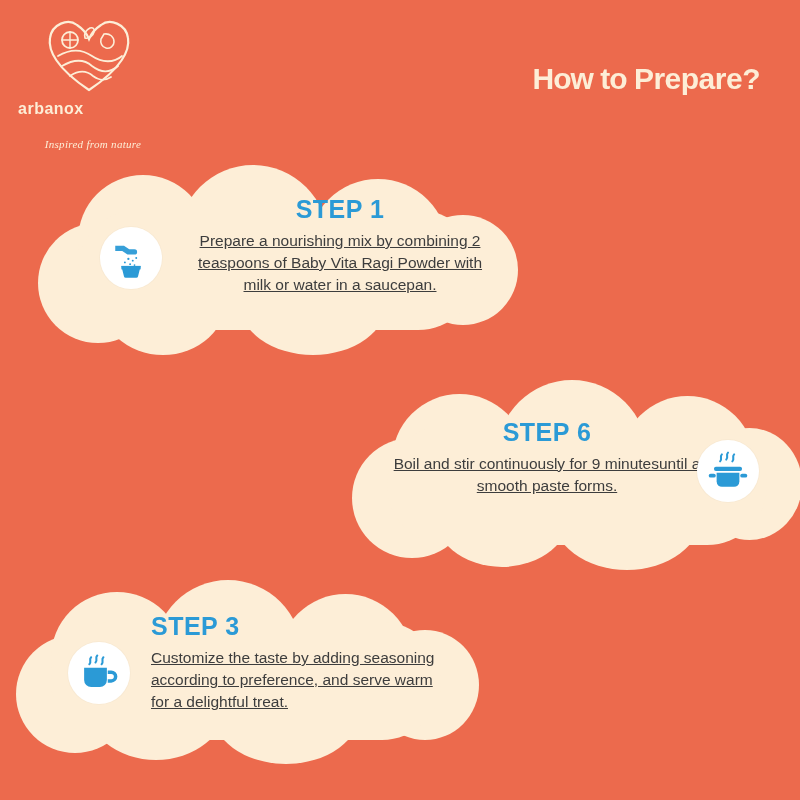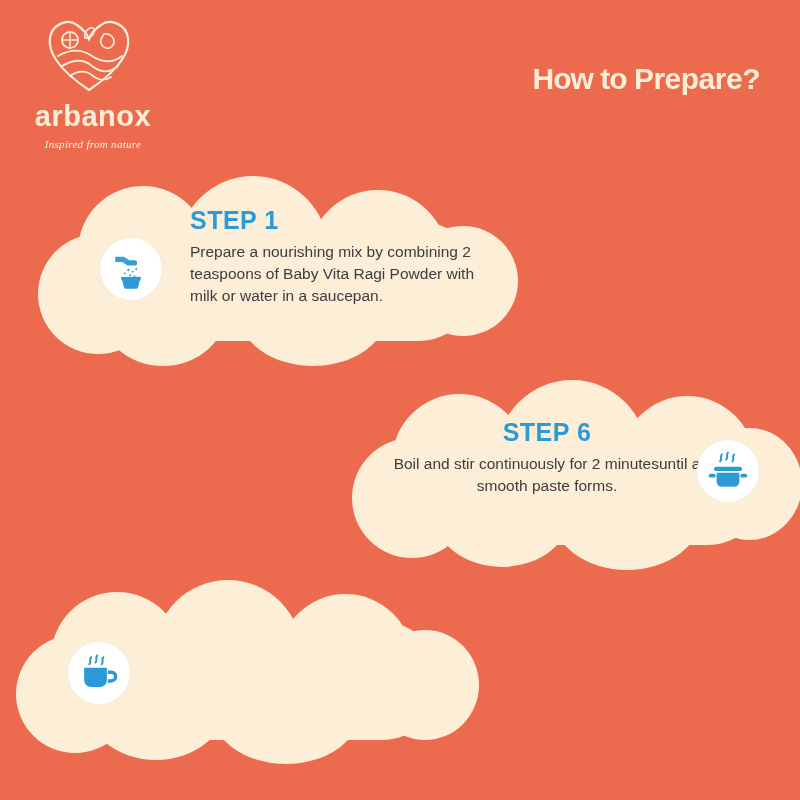--- a/index.html
+++ b/index.html
@@ -28,23 +28,23 @@
     left: 28px;
     top: 0px;
     width: 86px;
     height: 78px;
   }
   #logo .brand {
     position: absolute;
     left: 0;
     top: 84px;
     width: 150px;
-    text-align: center;
+    text-align: left;
     color: #fdeed7;
-    font-size: 29px;
+    font-size: 16px;
     font-weight: bold;
     letter-spacing: 0.5px;
   }
   #logo .tagline {
     position: absolute;
     left: 0;
     top: 122px;
     width: 150px;
     text-align: center;
     color: #fdeed7;
@@ -93,35 +93,36 @@
     color: #2b9ad6;
     font-size: 25px;
     font-weight: bold;
     letter-spacing: 0.5px;
     margin-bottom: 6px;
   }
   .step-text {
     color: #3d3d3d;
     font-size: 15.5px;
     line-height: 1.42;
+    text-decoration: underline;
   }
 
   .icon-circle {
     width: 62px;
     height: 62px;
     border-radius: 50%;
     background: #ffffff;
     display: flex;
     align-items: center;
     justify-content: center;
     box-shadow: 0 0 0 1px rgba(0,0,0,0.02);
   }
 
   
-  #cloud1 { left: 38px; top: 176px; width: 480px; height: 190px; }
+  #cloud1 { left: 38px; top: 165px; width: 480px; height: 190px; text-align: center; }
   #cloud2 { left: 352px; top: 380px; width: 450px; height: 190px; }
   #cloud3 { left: 16px; top: 580px; width: 470px; height: 185px; }
 </style>
 </head>
 <body>
 
 <div id="logo">
   <div class="mark">
     <svg viewBox="0 0 86 78" width="86" height="78" aria-hidden="true">
       <g fill="none" stroke="#fdeed7" stroke-width="2.2" stroke-linecap="round">
@@ -183,21 +184,21 @@
   <div class="blob" style="left:40px;  top:14px;  width:135px; height:135px;"></div>
   <div class="blob" style="left:145px; top:0px;   width:150px; height:150px;"></div>
   <div class="blob" style="left:268px; top:16px;  width:135px; height:135px;"></div>
   <div class="blob" style="left:345px; top:48px;  width:105px; height:112px;"></div>
   <div class="blob" style="left:80px;  top:72px;  width:140px; height:115px;"></div>
   <div class="blob" style="left:200px; top:78px;  width:150px; height:112px;"></div>
   <div class="body" style="left:35px;  top:45px;  width:380px; height:120px;"></div>
 
   <div class="content" style="left:40px; top:38px; width:310px; text-align:center;">
     <div class="step-label">STEP 6</div>
-    <div class="step-text">Boil and stir continuously for 2 minutesuntil a smooth paste forms.</div>
+    <div class="step-text">Boil and stir continuously for 9 minutesuntil a smooth paste forms.</div>
   </div>
 
   <div class="content" style="left:345px; top:60px;">
     <div class="icon-circle">
       <svg viewBox="0 0 48 48" width="42" height="42" aria-hidden="true">
         <g fill="none" stroke="#2b9ad6" stroke-width="2.4" stroke-linecap="round">
           <path d="M17 5 c -3 3 1 5 -2 8"></path>
           <path d="M24 3 c -3 3 1 5 -2 8"></path>
           <path d="M31 5 c -3 3 1 5 -2 8"></path>
         </g>
@@ -231,13 +232,17 @@
           <path d="M29 6 c -3 3 1 5 -2 8"></path>
         </g>
         <g fill="#2b9ad6">
           <path d="M7 18 h26 v14 a8 8 0 0 1 -8 8 h-10 a8 8 0 0 1 -8 -8 z"></path>
           <path d="M34 21 h4 a7 7 0 0 1 0 14 h-4 v-4 h4 a3 3 0 0 0 0 -6 h-4 z"></path>
         </g>
       </svg>
     </div>
   </div>
 
+  <div class="content" style="left:135px; top:32px; width:300px;">
+    <div class="step-label">STEP 3</div>
+    <div class="step-text">Customize the taste by adding seasoning according to preference, and serve warm for a delightful treat.</div>
+  </div>
 </div>
 
 </body></html>

